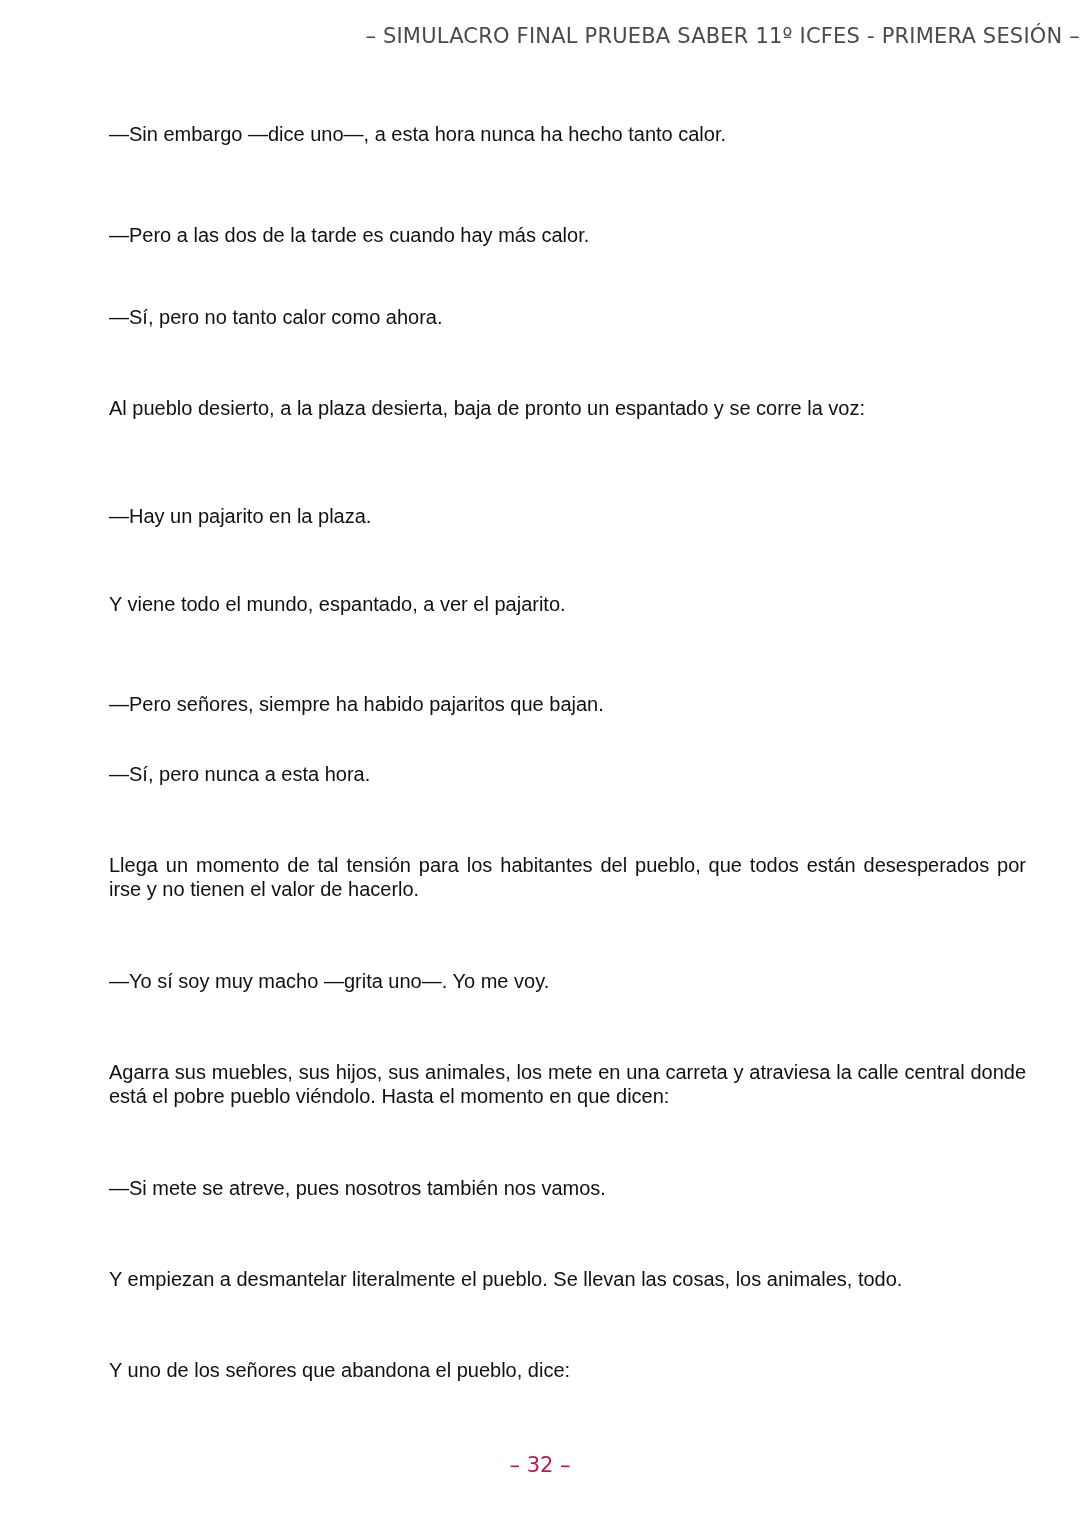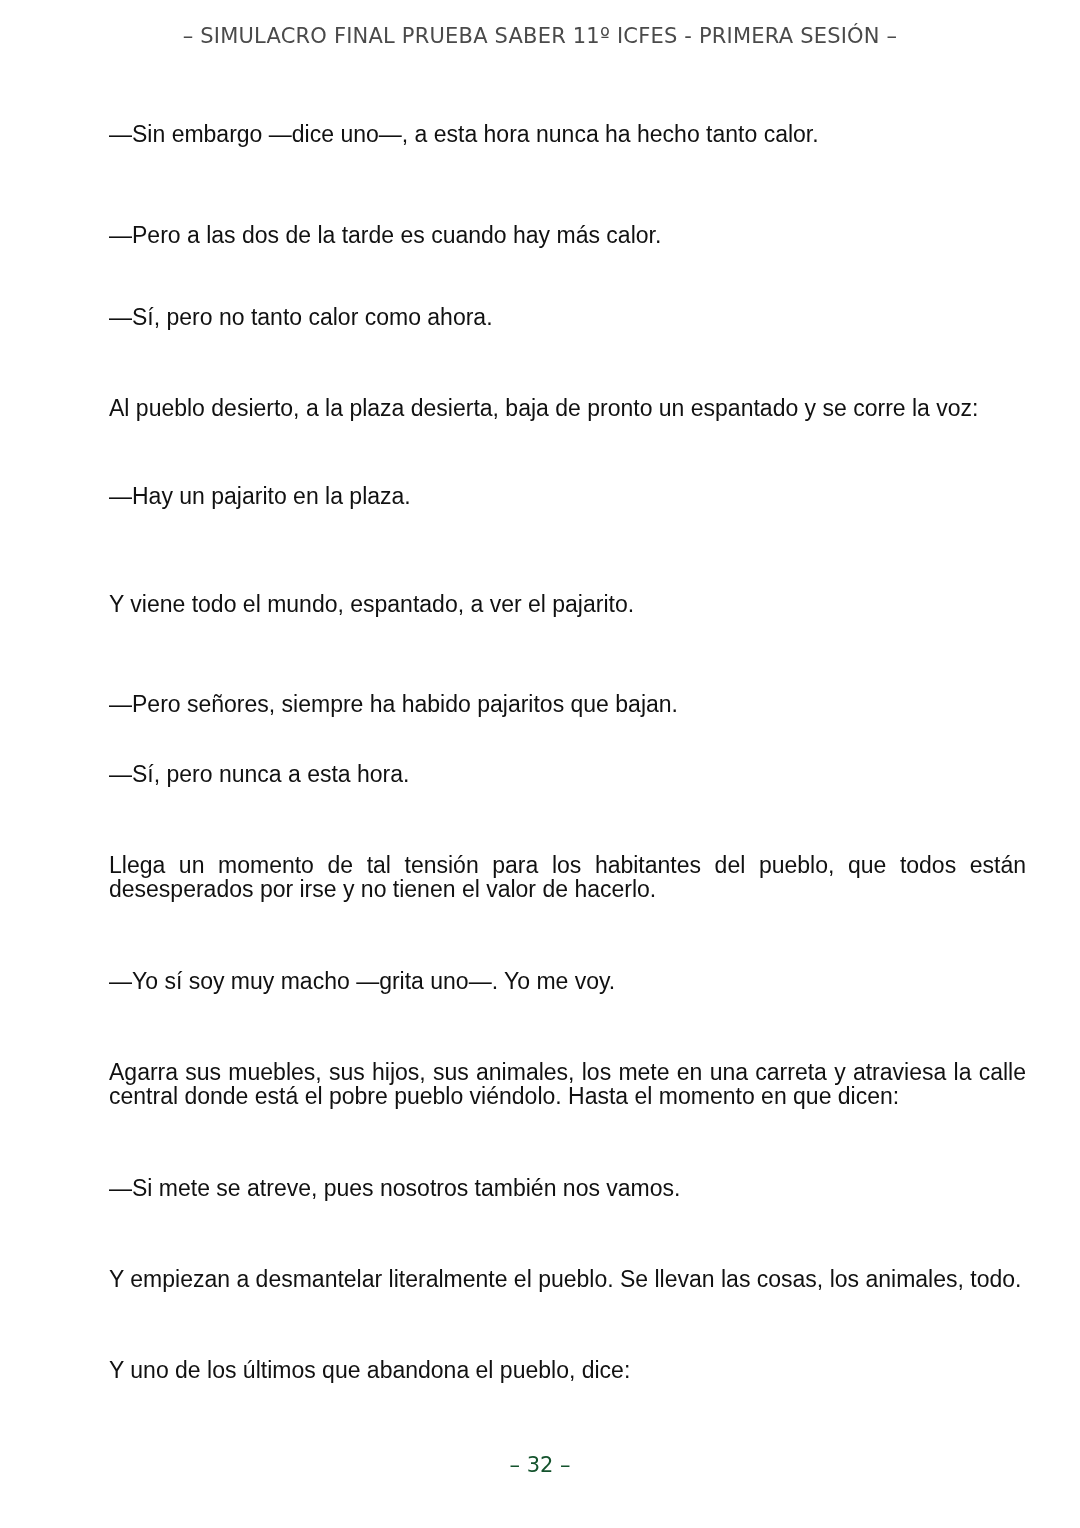--- a/index.html
+++ b/index.html
@@ -1,44 +1,44 @@
 <!DOCTYPE html>
 <html><head>
   <meta charset="utf-8">
   <style>
     html, body { margin: 0; padding: 0; background: #ffffff; }
     body { width: 1080px; height: 1528px; position: relative; overflow: hidden; }
     .header {
-      position: absolute; top: 24px; left: 0; width: 1080px; text-align: center;
+      position: absolute; top: 24px; left: 0; width: 1080px; text-align: right;
       font-family: "DejaVu Sans", sans-serif; font-size: 21px; color: #4a4a4a;
       letter-spacing: 0.2px;
     }
     .para {
       position: absolute; left: 109px; width: 917px;
-      font-family: "Liberation Sans", sans-serif; font-size: 23px; line-height: 24px;
+      font-family: "Liberation Sans", sans-serif; font-size: 20px; line-height: 24px;
       color: #111111; text-align: justify; margin: 0;
     }
     .footer {
       position: absolute; top: 1453px; left: 0; width: 1080px; text-align: center;
-      font-family: "DejaVu Sans", sans-serif; font-size: 21px; color: #14532d;
+      font-family: "DejaVu Sans", sans-serif; font-size: 21px; color: #be185d;
     }
   </style>
 </head>
 <body>
 
 <div class="header">– SIMULACRO FINAL PRUEBA SABER 11º ICFES - PRIMERA SESIÓN –</div>
 
 <p class="para" style="top:122px">—Sin embargo —dice uno—, a esta hora nunca ha hecho tanto calor.</p>
 <p class="para" style="top:223px">—Pero a las dos de la tarde es cuando hay más calor.</p>
 <p class="para" style="top:305px">—Sí, pero no tanto calor como ahora.</p>
 <p class="para" style="top:396px">Al pueblo desierto, a la plaza desierta, baja de pronto un espantado y se corre la voz:</p>
-<p class="para" style="top:484px">—Hay un pajarito en la plaza.</p>
+<p class="para" style="top:504px">—Hay un pajarito en la plaza.</p>
 <p class="para" style="top:592px">Y viene todo el mundo, espantado, a ver el pajarito.</p>
 <p class="para" style="top:692px">—Pero señores, siempre ha habido pajaritos que bajan.</p>
 <p class="para" style="top:762px">—Sí, pero nunca a esta hora.</p>
 <p class="para" style="top:853px">Llega un momento de tal tensión para los habitantes del pueblo, que todos están desesperados por irse y no tienen el valor de hacerlo.</p>
 <p class="para" style="top:969px">—Yo sí soy muy macho —grita uno—. Yo me voy.</p>
 <p class="para" style="top:1060px">Agarra sus muebles, sus hijos, sus animales, los mete en una carreta y atraviesa la calle central donde está el pobre pueblo viéndolo. Hasta el momento en que dicen:</p>
 <p class="para" style="top:1176px">—Si mete se atreve, pues nosotros también nos vamos.</p>
 <p class="para" style="top:1267px">Y empiezan a desmantelar literalmente el pueblo. Se llevan las cosas, los animales, todo.</p>
-<p class="para" style="top:1358px">Y uno de los últimos que abandona el pueblo, dice:</p>
+<p class="para" style="top:1358px">Y uno de los señores que abandona el pueblo, dice:</p>
 
 <div class="footer">– 32 –</div>
 
 </body></html>

